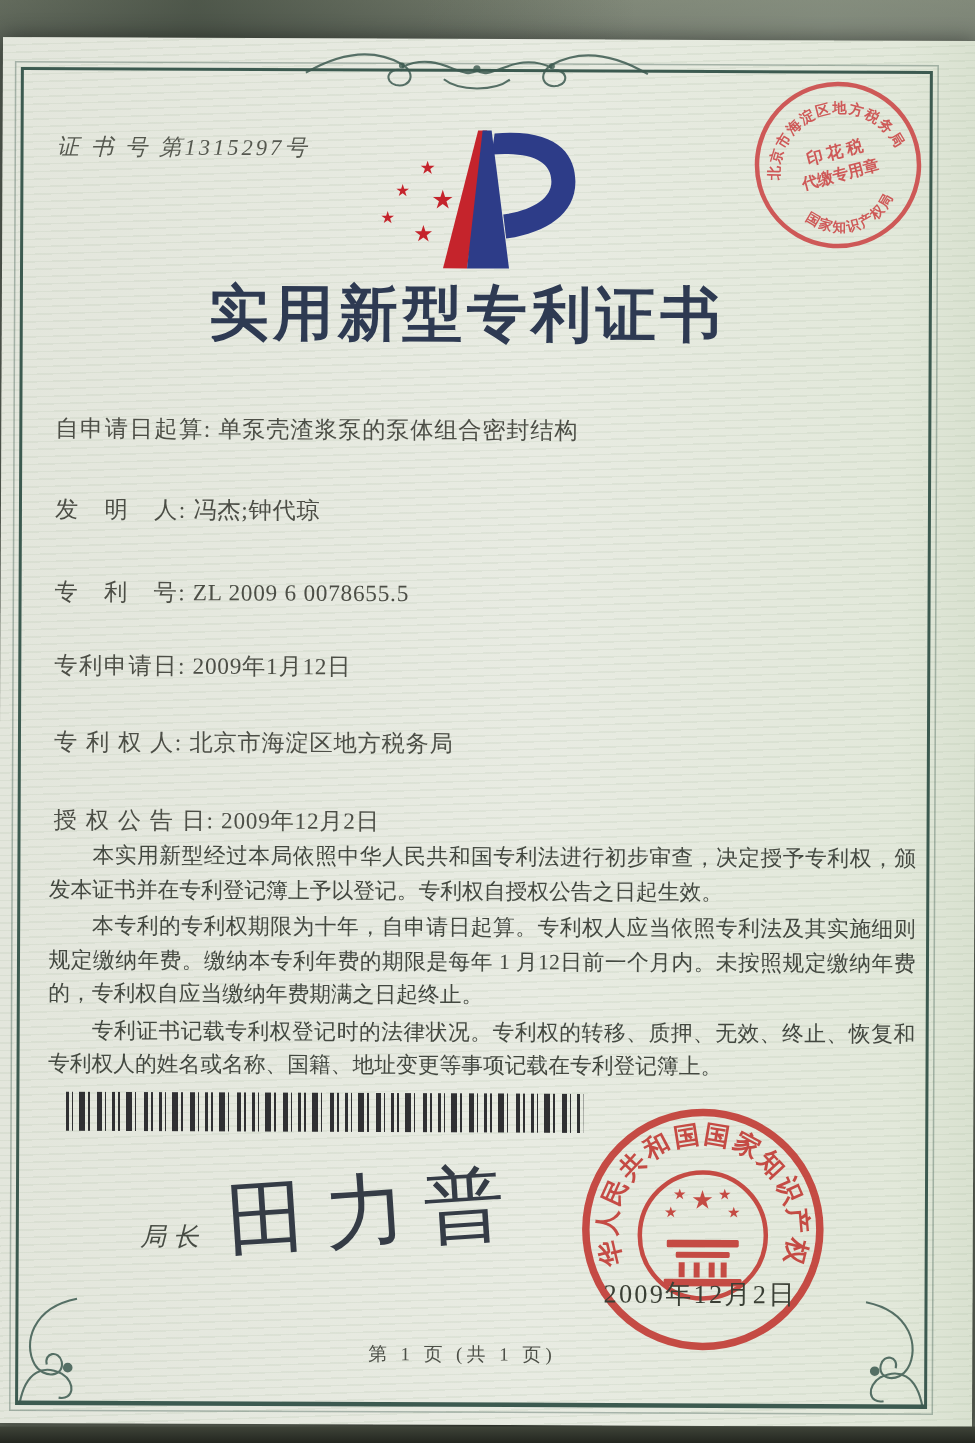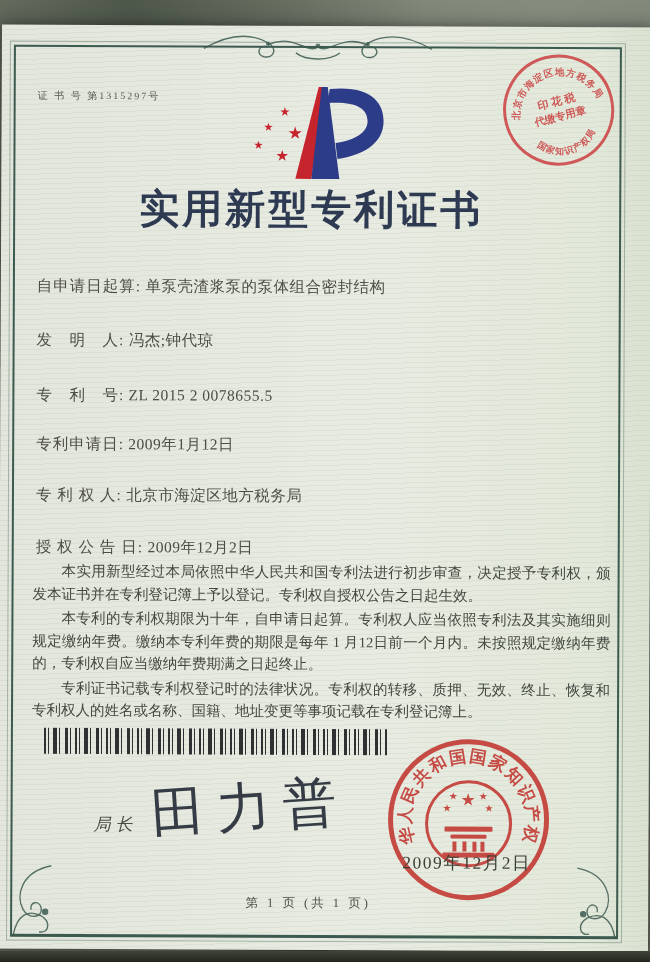--- a/index.html
+++ b/index.html
@@ -27,22 +27,23 @@
   .frame{
     position:absolute;left:12px;top:20px;right:30px;bottom:12px;
     border:2px solid #3c5a50;border-bottom-width:3px;
     outline:1px solid rgba(60,90,80,.38);outline-offset:3px;
   }
   .ornament-top{position:absolute;left:50%;top:-19px;transform:translateX(-50%);}
   .corner-fl{position:absolute;bottom:-4px;}
   .corner-fl.left{left:-5px;}
   .corner-fl.right{right:-5px;transform:scaleX(-1);}
   .cert-no{
-    position:absolute;left:36px;top:64px;font-size:10px;letter-spacing:2px;
+    position:absolute;left:36px;top:64px;font-size:15px;letter-spacing:2px;
     color:#55584f;
+    font-style:italic;
   }
   .tax-stamp{position:absolute;left:498px;top:24px;transform:rotate(-15deg);opacity:.88;}
   .logo{position:absolute;left:250px;top:55px;}
   .title{
     position:absolute;left:0;right:30px;top:156px;text-align:center;
     font-size:40px;font-weight:bold;color:#2e3a52;letter-spacing:3px;
   }
   .field{
     position:absolute;left:36px;right:40px;font-size:15.5px;color:#4c4e46;
     letter-spacing:.5px;white-space:nowrap;
@@ -157,21 +158,21 @@
   <div class="field" style="top:251px">
     <span class="lab">自申请日起算:</span>
     <span>单泵壳渣浆泵的泵体组合密封结构</span>
   </div>
   <div class="field" style="top:305px">
     <span class="lab">发　明　人:</span>
     <span>冯杰;钟代琼</span>
   </div>
   <div class="field" style="top:360px">
     <span class="lab">专　利　号:</span>
-    <span>ZL 2015 2 0078655.5</span>
+    <span>ZL 2009 6 0078655.5</span>
   </div>
   <div class="field" style="top:409px">
     <span class="lab">专利申请日:</span>
     <span>2009年1月12日</span>
   </div>
   <div class="field" style="top:460px">
     <span class="lab">专 利 权 人:</span>
     <span>北京市海淀区地方税务局</span>
   </div>
   <div class="field" style="top:512px">

